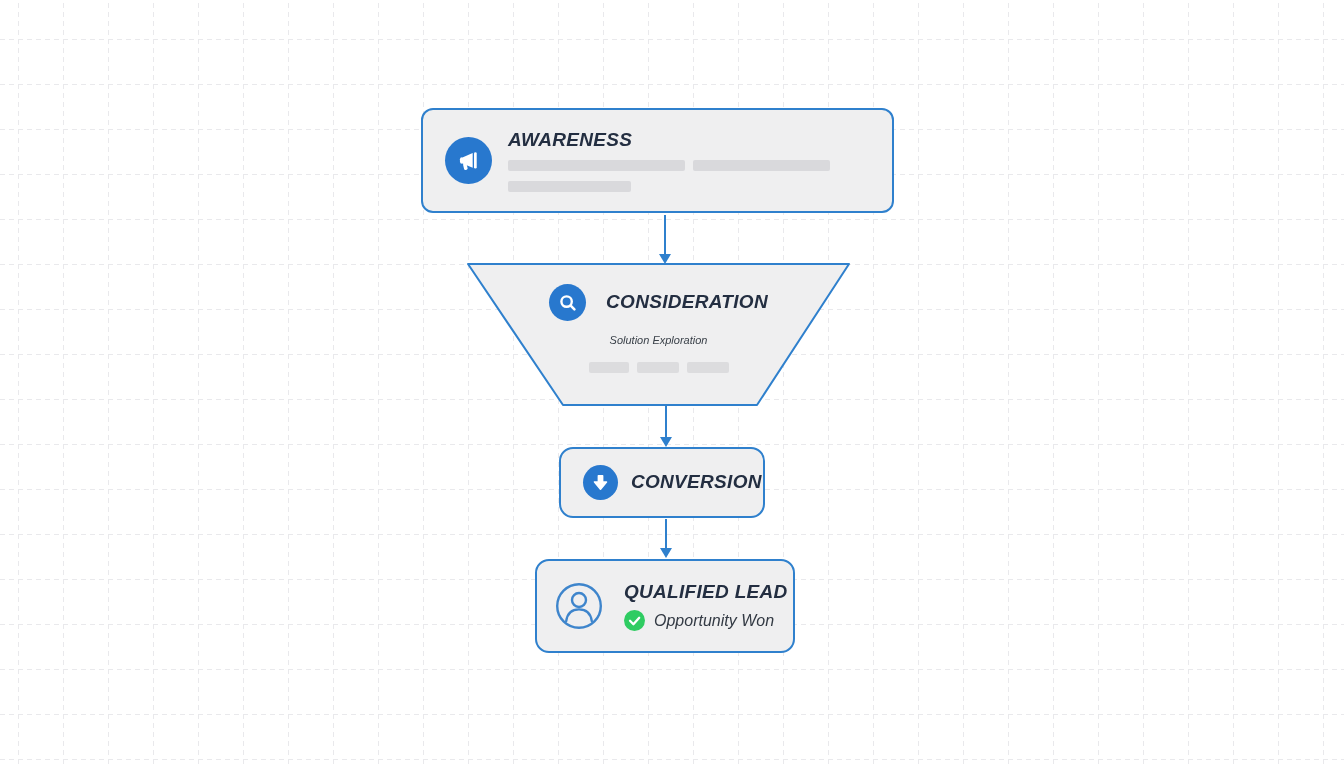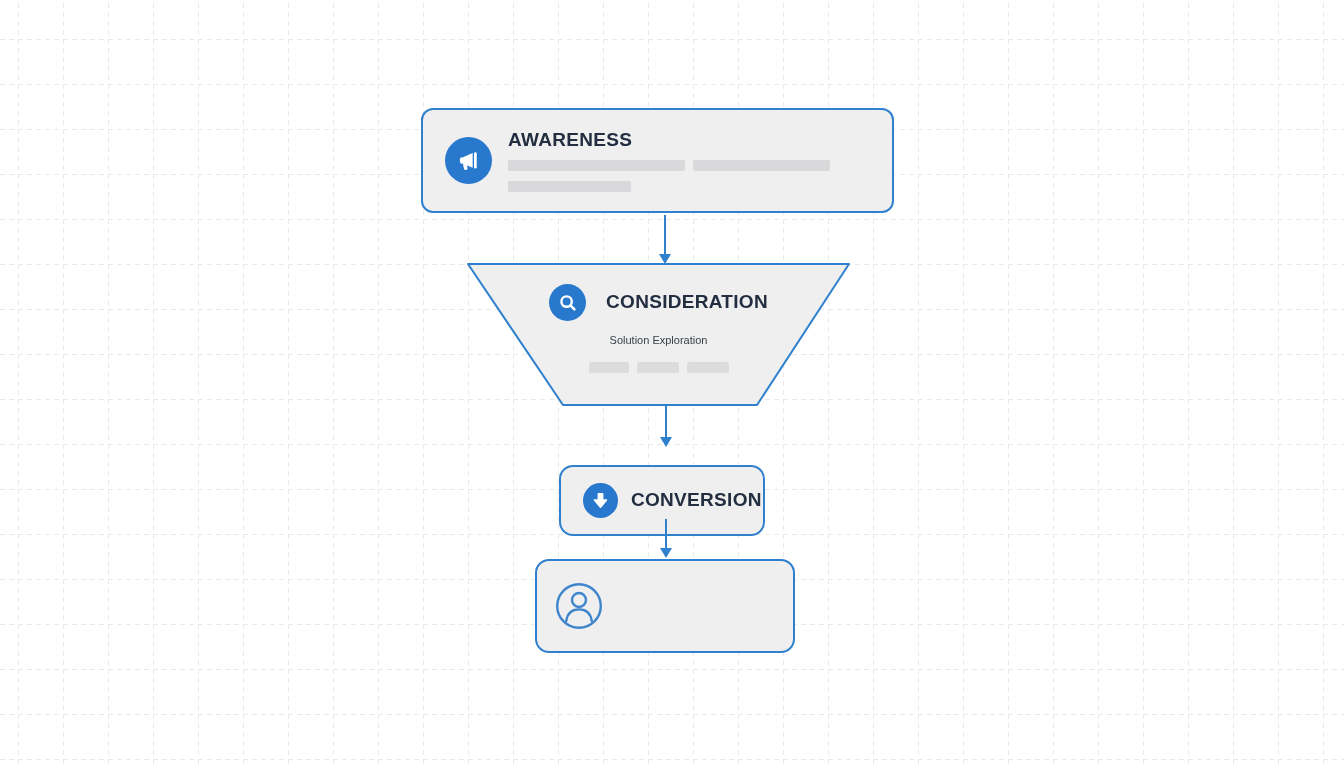--- a/index.html
+++ b/index.html
@@ -7,20 +7,21 @@
     padding: 0;
     background: #ffffff;
     font-family: "Liberation Sans", "DejaVu Sans", sans-serif;
   }
   .canvas {
     position: relative;
     width: 1344px;
     height: 768px;
     overflow: hidden;
     background: #ffffff;
+    font-style: italic;
   }
   .grid-svg {
     position: absolute;
     left: 0; top: 0;
     width: 1344px;
     height: 768px;
   }
   
   .node {
     position: absolute;
@@ -98,21 +99,21 @@
     margin-top: 13px;
     font-size: 11px;
     color: #3a4149;
     line-height: 1.2;
   }
   .trap-bars { margin-top: 15px; }
   .trap-bars .bar { background: #dcdcde; }
 
   
   .conversion-box {
-    left: 559px; top: 465px;
+    left: 559px; top: 447px;
     width: 206px; height: 71px;
     border-radius: 14px;
     padding-left: 22px;
   }
   .conversion-icon { width: 35px; height: 35px; margin-right: 13px; }
 
   
   .qualified-box {
     left: 535px; top: 559px;
     width: 260px; height: 94px;
@@ -200,15 +201,27 @@
   <div class="arrowhead" style="left:660px; top:548px;"></div>
 
   <div class="node qualified-box">
     <div class="qualified-icon">
       <svg width="48" height="48" viewBox="0 0 48 48" xmlns="http://www.w3.org/2000/svg">
         <circle cx="24" cy="24" r="21.8" fill="none" stroke="#3e85cc" stroke-width="2.4"></circle>
         <circle cx="24" cy="18" r="7" fill="none" stroke="#3e85cc" stroke-width="2.4"></circle>
         <path d="M11.2 39.2 C12.4 30.4 17.4 27.4 24 27.4 C30.6 27.4 35.6 30.4 36.8 39.2" fill="none" stroke="#3e85cc" stroke-width="2.4" stroke-linecap="round"></path>
       </svg>
     </div>
+    <div class="qualified-body">
+      <div class="node-title">QUALIFIED LEAD</div>
+      <div class="status-row">
+        <span class="check-icon-wrap">
+          <svg width="21" height="21" viewBox="0 0 21 21" xmlns="http://www.w3.org/2000/svg">
+            <circle cx="10.5" cy="10.5" r="10.5" fill="#2fcc62"></circle>
+            <polyline points="6,10.8 9.4,14.2 15.2,7.8" fill="none" stroke="#ffffff" stroke-width="2.3" stroke-linecap="round" stroke-linejoin="round"></polyline>
+          </svg>
+        </span>
+        <span class="status-text">Opportunity Won</span>
+      </div>
+    </div>
   </div>
 
 </div>
 
 </body></html>

